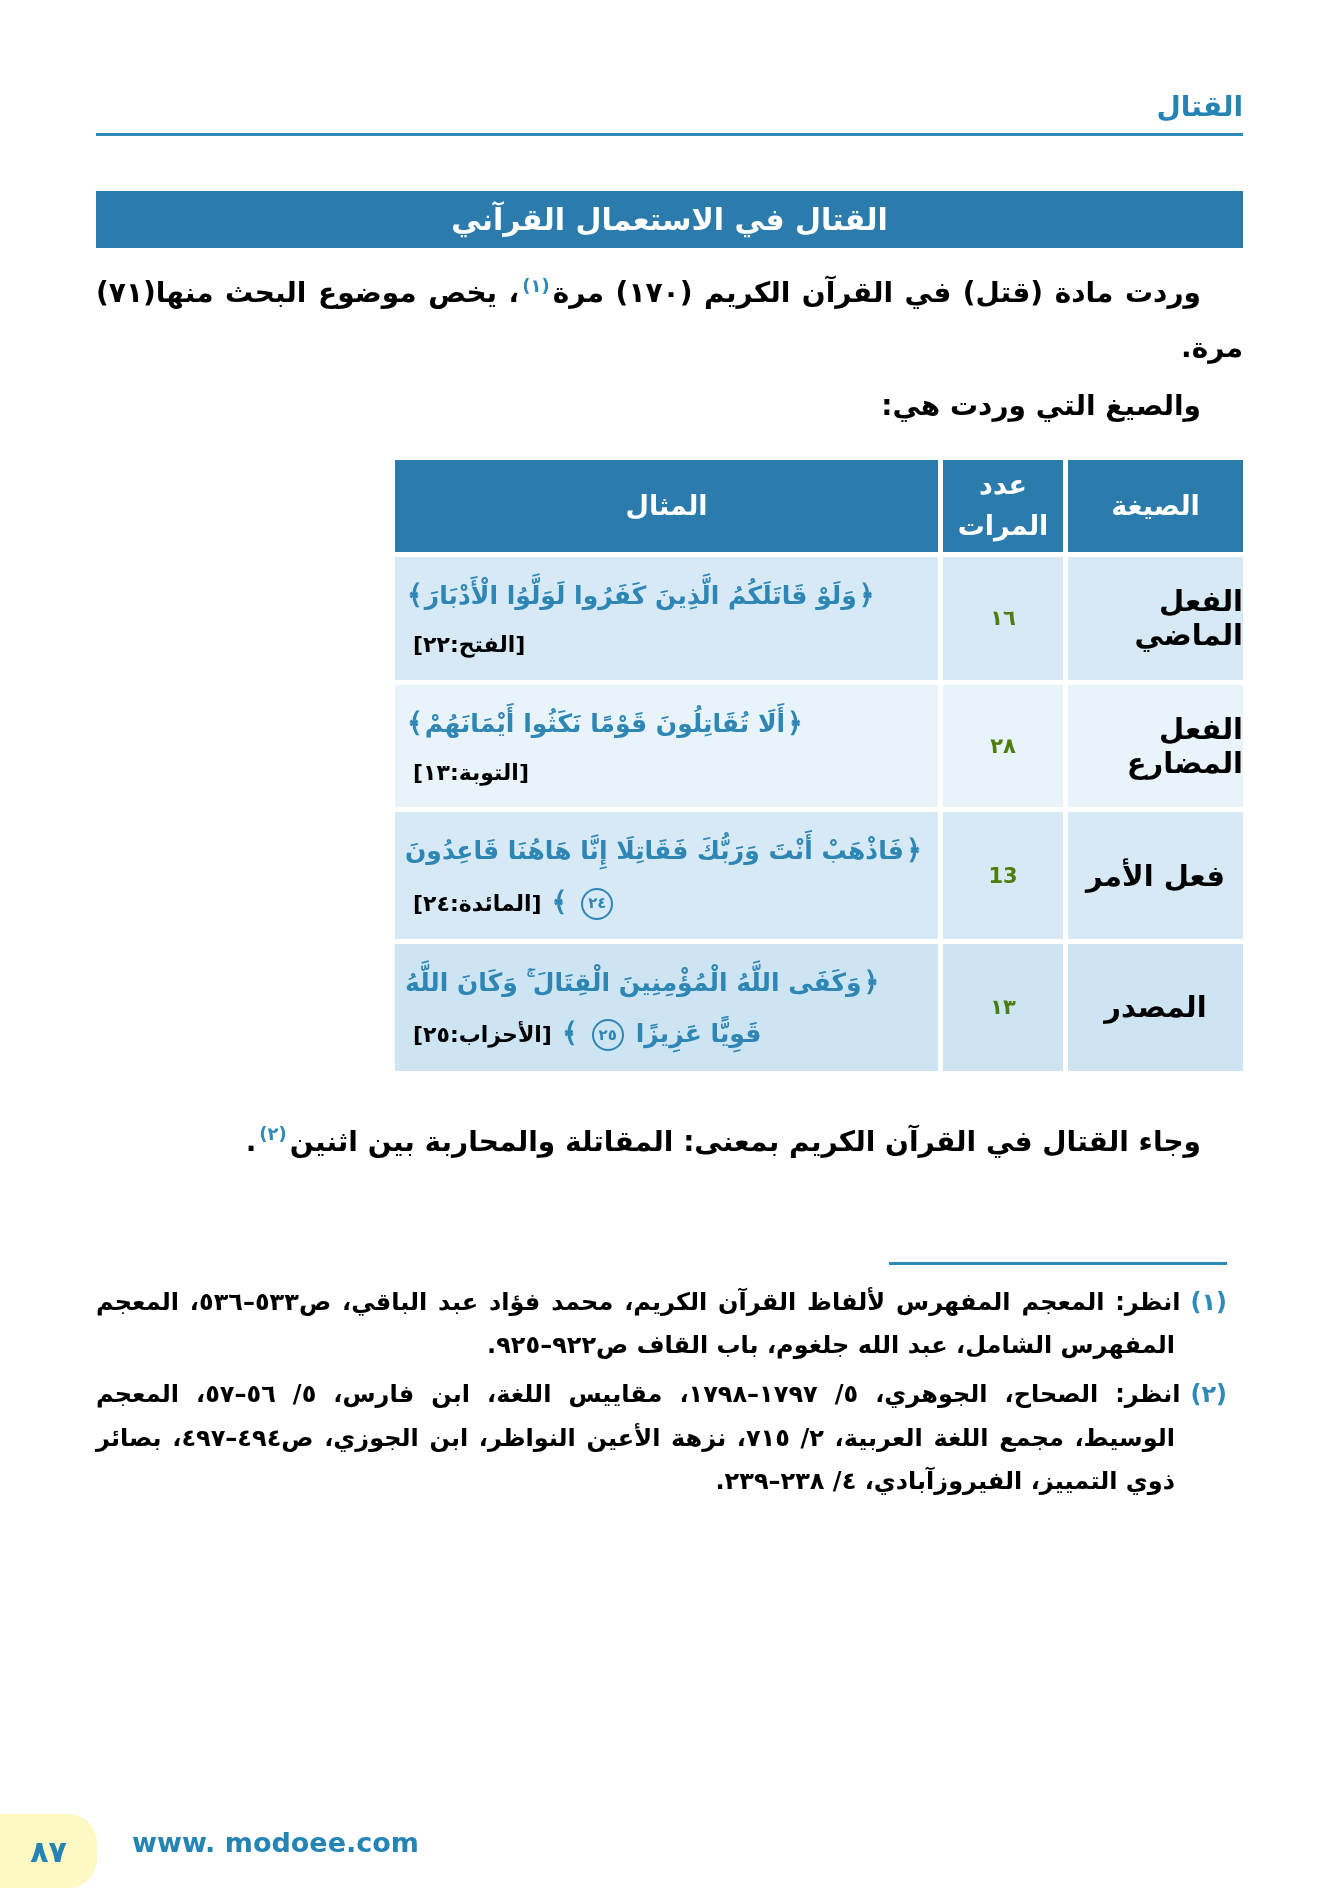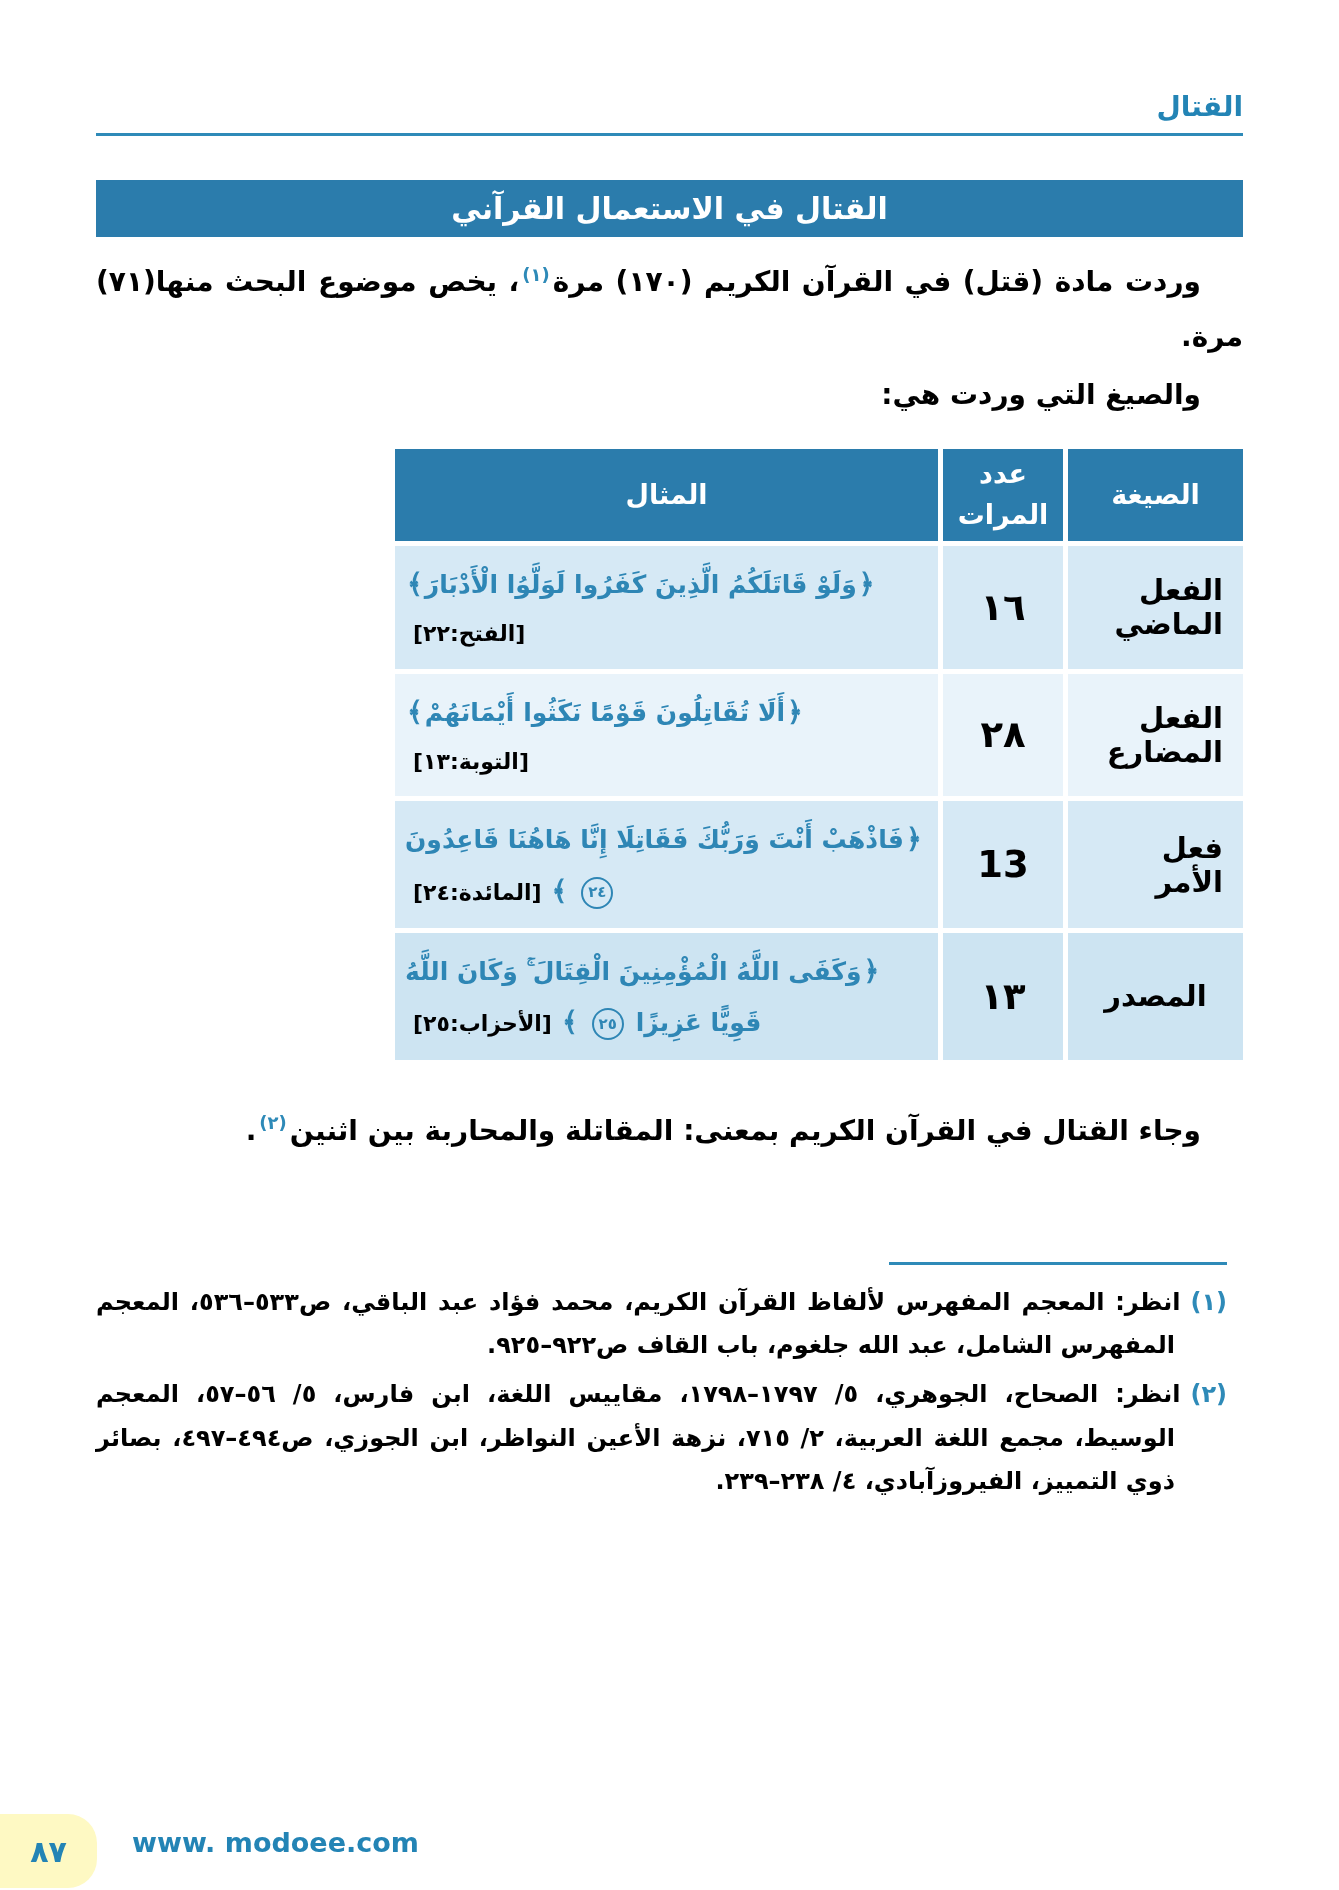--- a/index.html
+++ b/index.html
@@ -23,21 +23,21 @@
     font-weight: bold;
   }
   .head-rule {
     border: none;
     border-top: 3px solid #2e8ab8;
     margin-top: 10px;
   }
 
   
   .banner {
-    margin-top: 44px;
+    margin-top: 55px;
     height: 57px;
     background: #2b7cac;
     color: #ffffff;
     font-size: 30px;
     font-weight: bold;
     display: flex;
     align-items: center;
     justify-content: center;
   }
 
@@ -77,26 +77,26 @@
     font-size: 27px;
     font-weight: bold;
     height: 92px;
     text-align: center;
     line-height: 1.5;
   }
   .qtable .form-cell {
     font-size: 29px;
     font-weight: bold;
     color: #000;
-    padding: 8px 20px;
+    padding: 8px 0;
   }
   .qtable .count-cell {
-    font-size: 37px;
-    font-weight: bold;
-    color: #000000;
+    font-size: 21px;
+    font-weight: bold;
+    color: #4d7c0f;
   }
   .qtable .verse-cell {
     display: block;
     text-align: left;
     padding: 12px 10px;
     font-size: 25px;
     font-weight: bold;
     color: #2e86b5;
     line-height: 1.9;
   }

